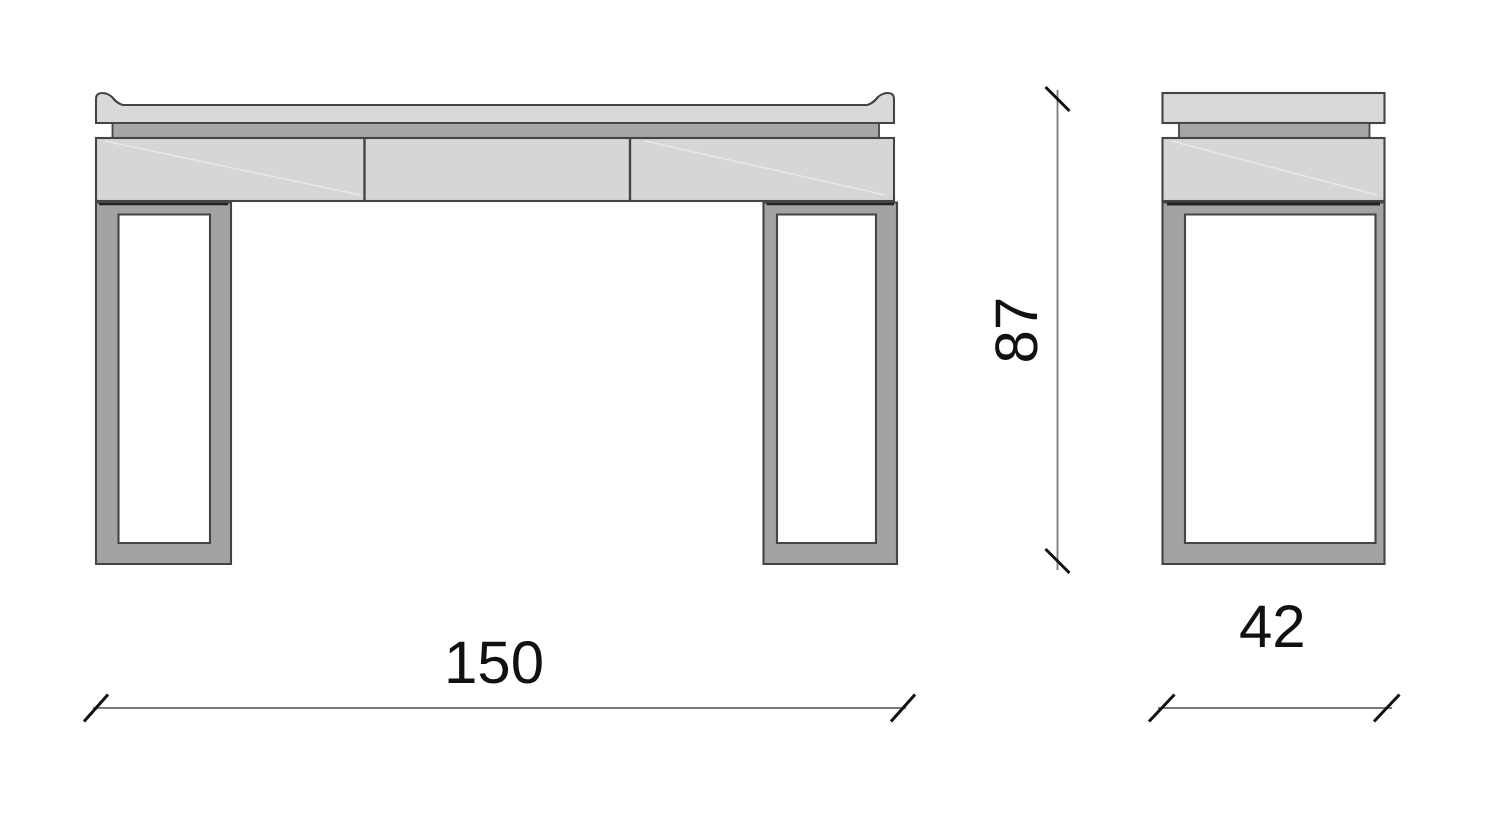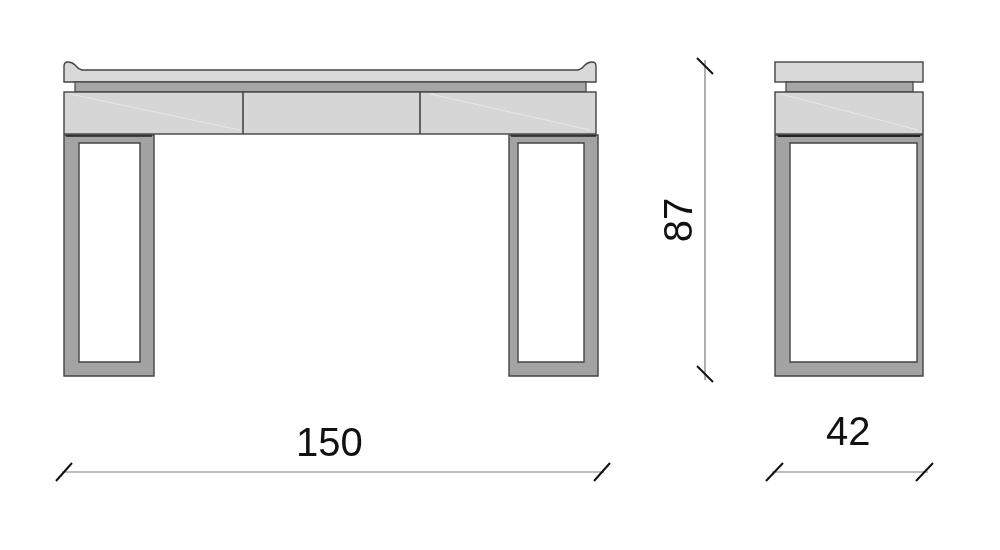--- a/index.html
+++ b/index.html
@@ -1,20 +1,20 @@
 <!DOCTYPE html>
 <html><head>
   <meta charset="utf-8">
   <style>
     html, body { margin: 0; padding: 0; background: #ffffff; }
     body { width: 1000px; height: 550px; position: relative; overflow: hidden; font-family: "Liberation Sans", sans-serif; }
     svg { position: absolute; left: 0; top: 0; }
     .dim-label { position: absolute; font-family: "Liberation Sans", sans-serif; color: #111; font-size: 40px; line-height: 1; }
     #lbl-width { left: 296px; top: 422px; }
-    #lbl-depth { left: 826px; top: 411px; }
+    #lbl-depth { left: 826px; top: 398px; }
     #lbl-height { left: 648px; top: 200px; transform: rotate(-90deg); transform-origin: center; width: 60px; text-align: center; }
   </style>
 </head>
 <body>
 
 <svg width="1000" height="550" viewBox="0 0 1000 550">
 
   <g>
 
     <path d="M64,82 L64,66 Q64,62 68,62 Q72,62 75,65 Q78,69 82,70 L578,70 Q582,69 585,65 Q588,62 592,62 Q596,62 596,66 L596,82 Z" fill="#d9d9d9" stroke="#444" stroke-width="1.4"></path>

